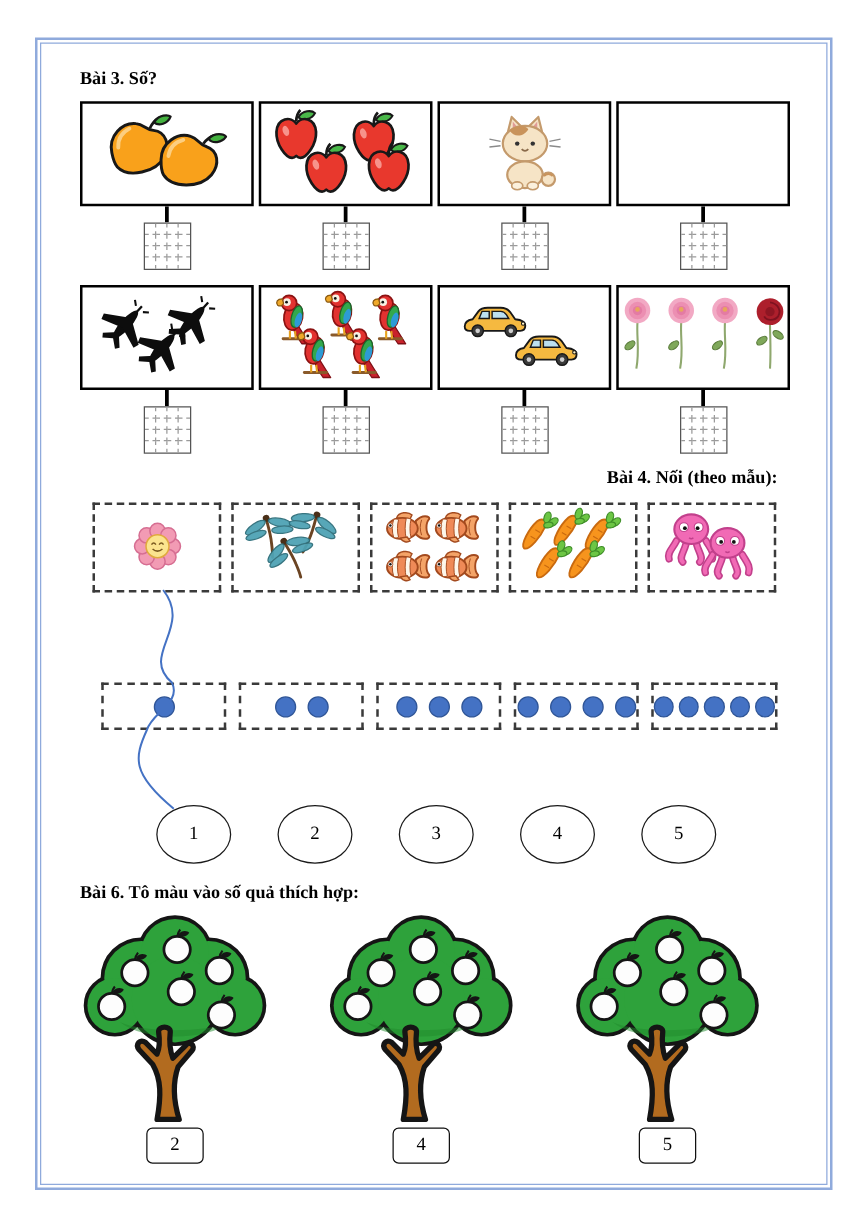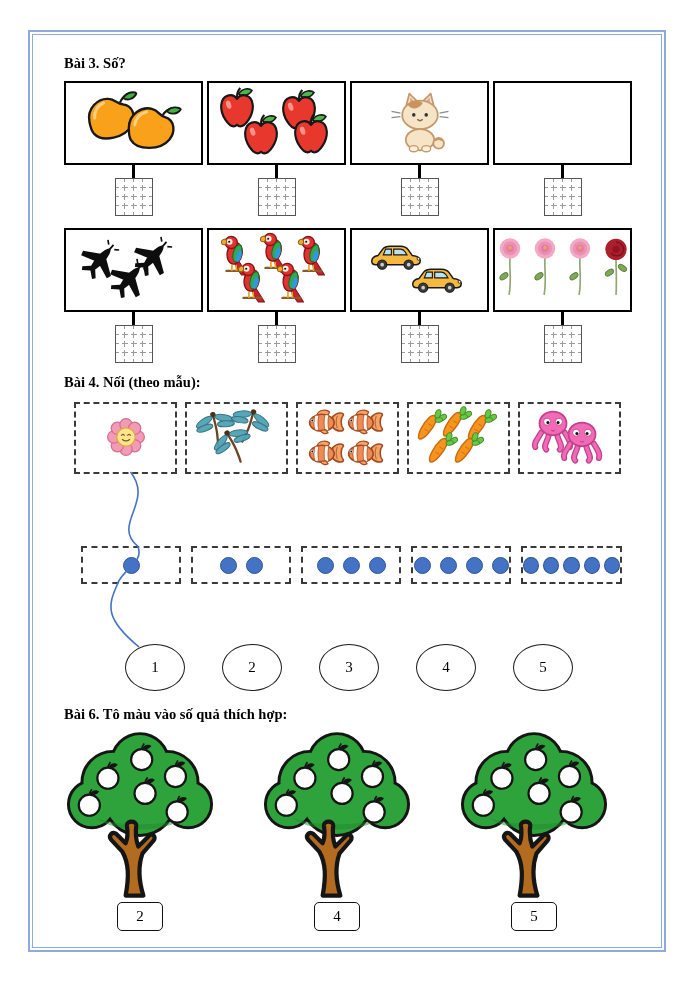--- a/index.html
+++ b/index.html
@@ -4,21 +4,21 @@
 <style>
   html,body{margin:0;padding:0;background:#fff;}
   .sheet{position:relative;width:694px;height:982px;background:#fff;overflow:hidden;
          font-family:"Liberation Serif","DejaVu Serif",serif;color:#000;}
   .frame{position:absolute;left:28px;top:30px;width:638px;height:922px;
          border:2px solid #8FAADC;box-sizing:border-box;}
   .frame::before{content:"";position:absolute;inset:2px;border:1px solid #8FAADC;pointer-events:none;}
   .content{position:absolute;inset:0;padding:22px 42px 0 34px;box-sizing:border-box;}
   .section-title{font-weight:bold;font-size:14.5px;line-height:19px;}
   #t3{margin:0 0 8px 0;}
-  #t4{margin:10px 0 10px 0;}
+  #t4{margin:10px 0 10px 0;text-align:right;}
   #t5{margin:14px 0 6px 0;}
   .pic-row{display:flex;gap:4px;}
   .pic-row + .pic-row{margin-top:12px;}
   .pic-unit{display:flex;flex-direction:column;align-items:center;}
   .pic-box{position:relative;width:139px;height:84px;border:2.5px solid #000;
            box-sizing:border-box;background:#fff;}
   .stem{width:3px;height:13px;background:#000;}
   .ans-grid{width:38px;height:38px;border:1px solid #555;box-sizing:border-box;
             display:grid;grid-template-columns:repeat(4,1fr);grid-template-rows:repeat(4,1fr);background:#fff;}
   .ans-grid i{border-right:1px dashed #9a9a9a;border-bottom:1px dashed #9a9a9a;}

